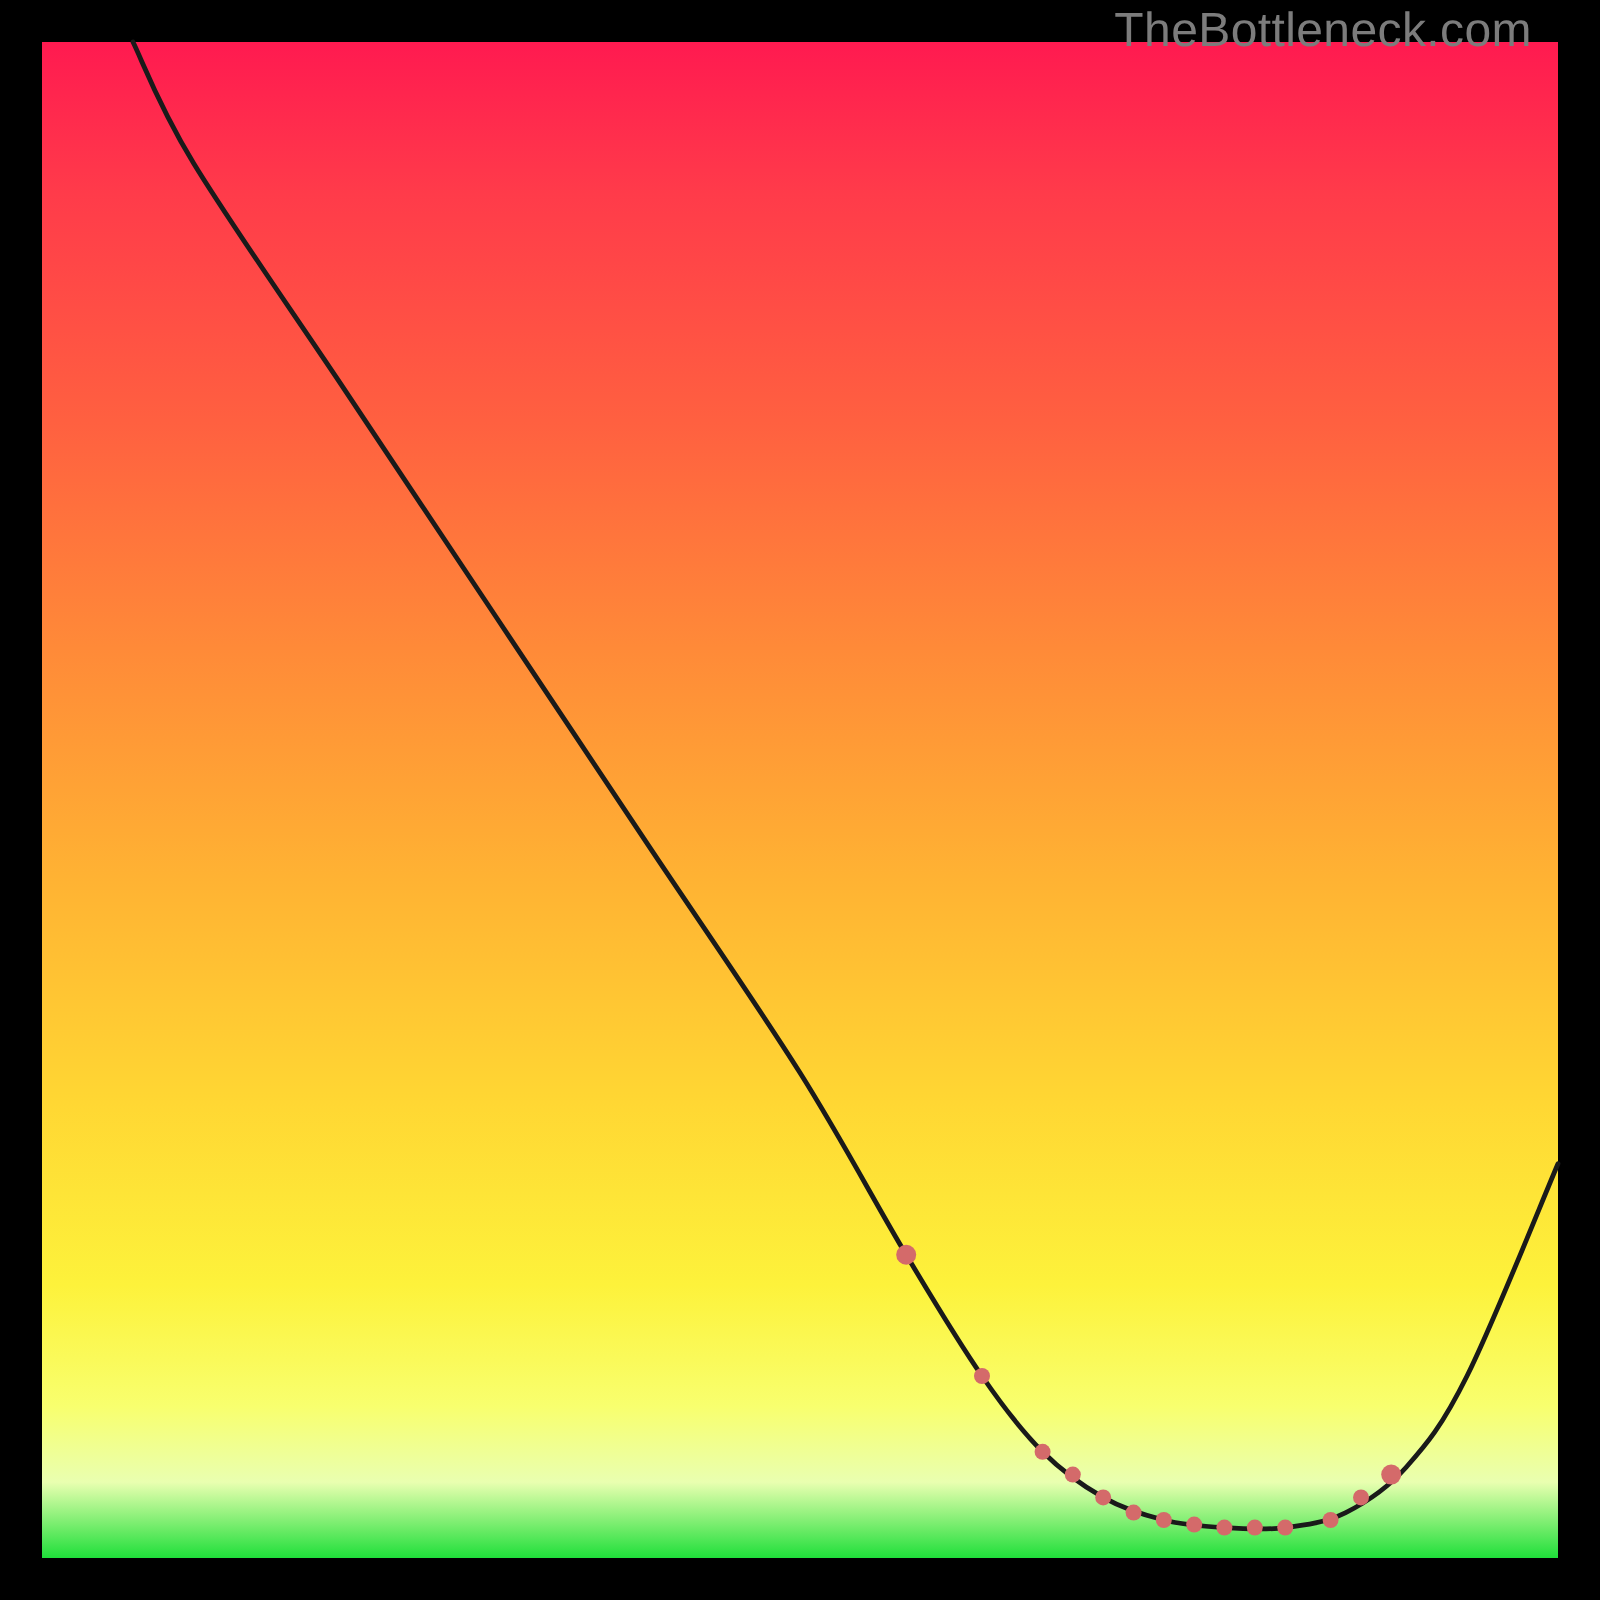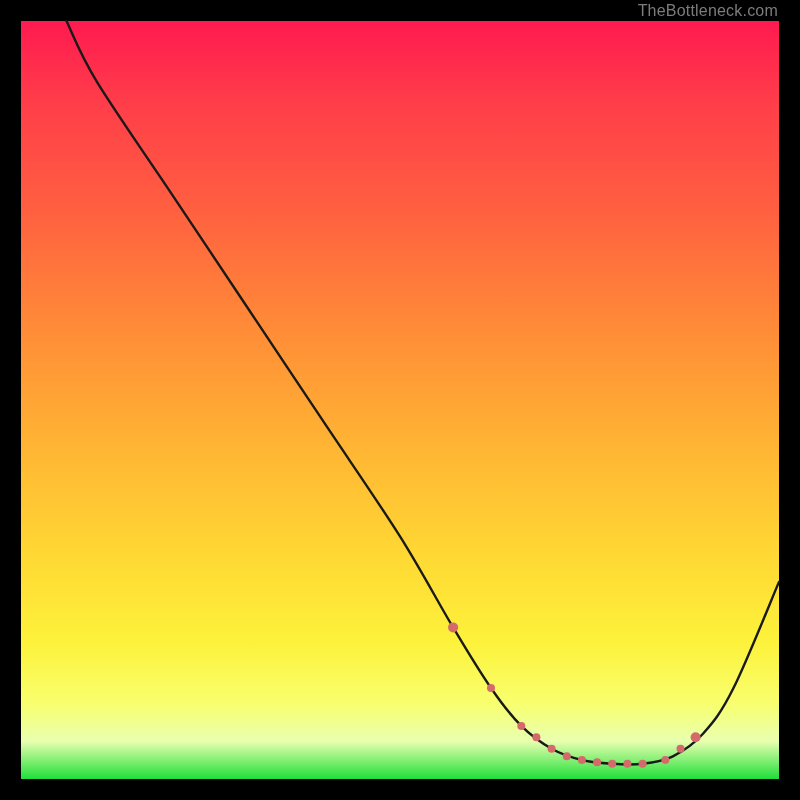--- a/index.html
+++ b/index.html
@@ -36,23 +36,23 @@
       #ffd733 70%,
       #fdf23b 82%,
       #f8ff6e 90%,
       #e9ffb0 95%,
       #1fdf3a 100%
     );
   }
   .watermark {
     position: absolute;
     top: 2px;
-    right: 22px;
+    right: 34px;
     color: #7c7c7c;
-    font-size: 16px;
+    font-size: 24px;
     letter-spacing: 0.2px;
     font-weight: 500;
   }
   svg.curve {
     position: absolute;
     left: 0;
     top: 0;
     width: 758px;
     height: 758px;
     overflow: visible;

